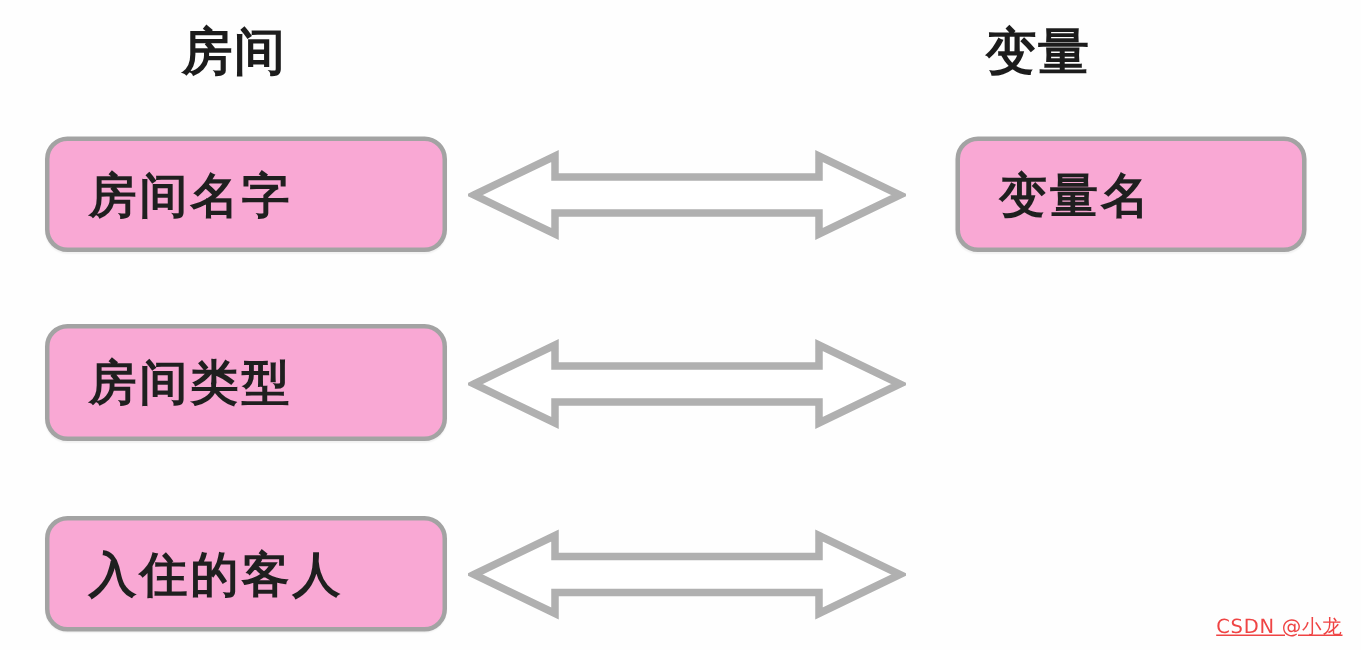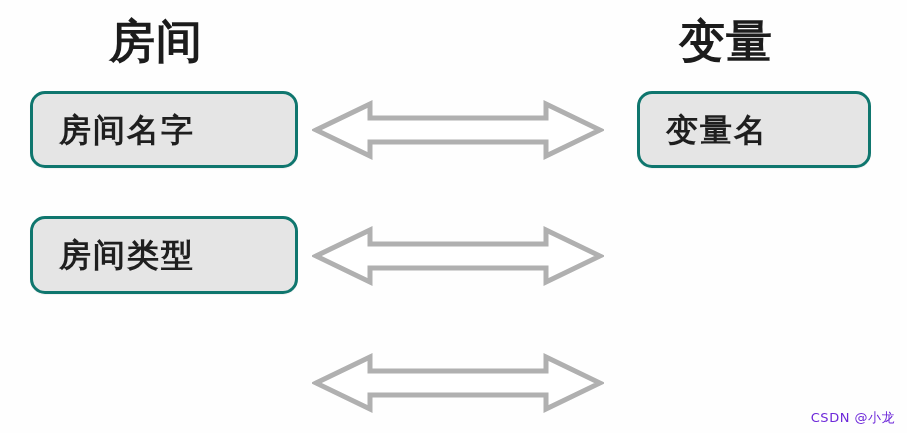--- a/index.html
+++ b/index.html
@@ -16,38 +16,38 @@
   #diagram {
     position: relative;
     width: 907px;
     height: 433px;
     background: #fefefe;
   }
 
   
   .col-header {
     position: absolute;
-    font-size: 46px;
+    font-size: 34px;
     font-weight: 700;
     color: #1c1c1c;
     letter-spacing: 1px;
     line-height: 1;
     white-space: nowrap;
     text-align: right;
     transform: translateX(-50%);
   }
   #header-left  { left: 156px; top: 18px; }
-  #header-right { left: 726px; top: 18px; }
+  #header-right { left: 692px; top: 18px; }
 
   
   .node-box {
     position: absolute;
     box-sizing: border-box;
-    background: #e5e5e5;
-    border: 3px solid #0f766e;
+    background: #f9a8d4;
+    border: 3px solid #a3a3a3;
     border-radius: 15px;
     display: flex;
     align-items: center;
     box-shadow: 0 1px 1px rgba(0,0,0,0.05);
   }
   .node-label {
     font-size: 32px;
     font-weight: 600;
     color: #1f1f1f;
     letter-spacing: 2px;
@@ -73,24 +73,25 @@
   #arrow-1 { top: 93px; }
   #arrow-2 { top: 219px; }
   #arrow-3 { top: 346px; }
 
   
   #watermark {
     position: absolute;
     right: 12px;
     bottom: 6px;
     font-size: 13px;
-    color: #6d28d9;
+    color: #ef4444;
     letter-spacing: 0.5px;
     white-space: nowrap;
     user-select: none;
+    text-decoration: underline;
   }
 </style>
 </head>
 <body>
 
 <div id="diagram">
 
   <div class="col-header" id="header-left">房间</div>
   <div class="col-header" id="header-right">变量</div>
 
@@ -112,20 +113,23 @@
     <span class="node-label">变量名</span>
   </div>
 
   <div class="arrow-wrap" id="arrow-2">
     <svg viewBox="0 0 292 74" preserveAspectRatio="none">
       <path d="M 4 37 L 58 11 L 58 25 L 234 25 L 234 11 L 288 37 L 234 63 L 234 49 L 58 49 L 58 63 Z" fill="#ffffff" stroke="#b0b0b0" stroke-width="5" stroke-linejoin="miter" stroke-linecap="butt"></path>
     </svg>
   </div>
 
 
+  <div class="node-box box-left row-3">
+    <span class="node-label">入住的客人</span>
+  </div>
 
   <div class="arrow-wrap" id="arrow-3">
     <svg viewBox="0 0 292 74" preserveAspectRatio="none">
       <path d="M 4 37 L 58 11 L 58 25 L 234 25 L 234 11 L 288 37 L 234 63 L 234 49 L 58 49 L 58 63 Z" fill="#ffffff" stroke="#b0b0b0" stroke-width="5" stroke-linejoin="miter" stroke-linecap="butt"></path>
     </svg>
   </div>
 
 
   <div id="watermark">CSDN @小龙</div>
 

